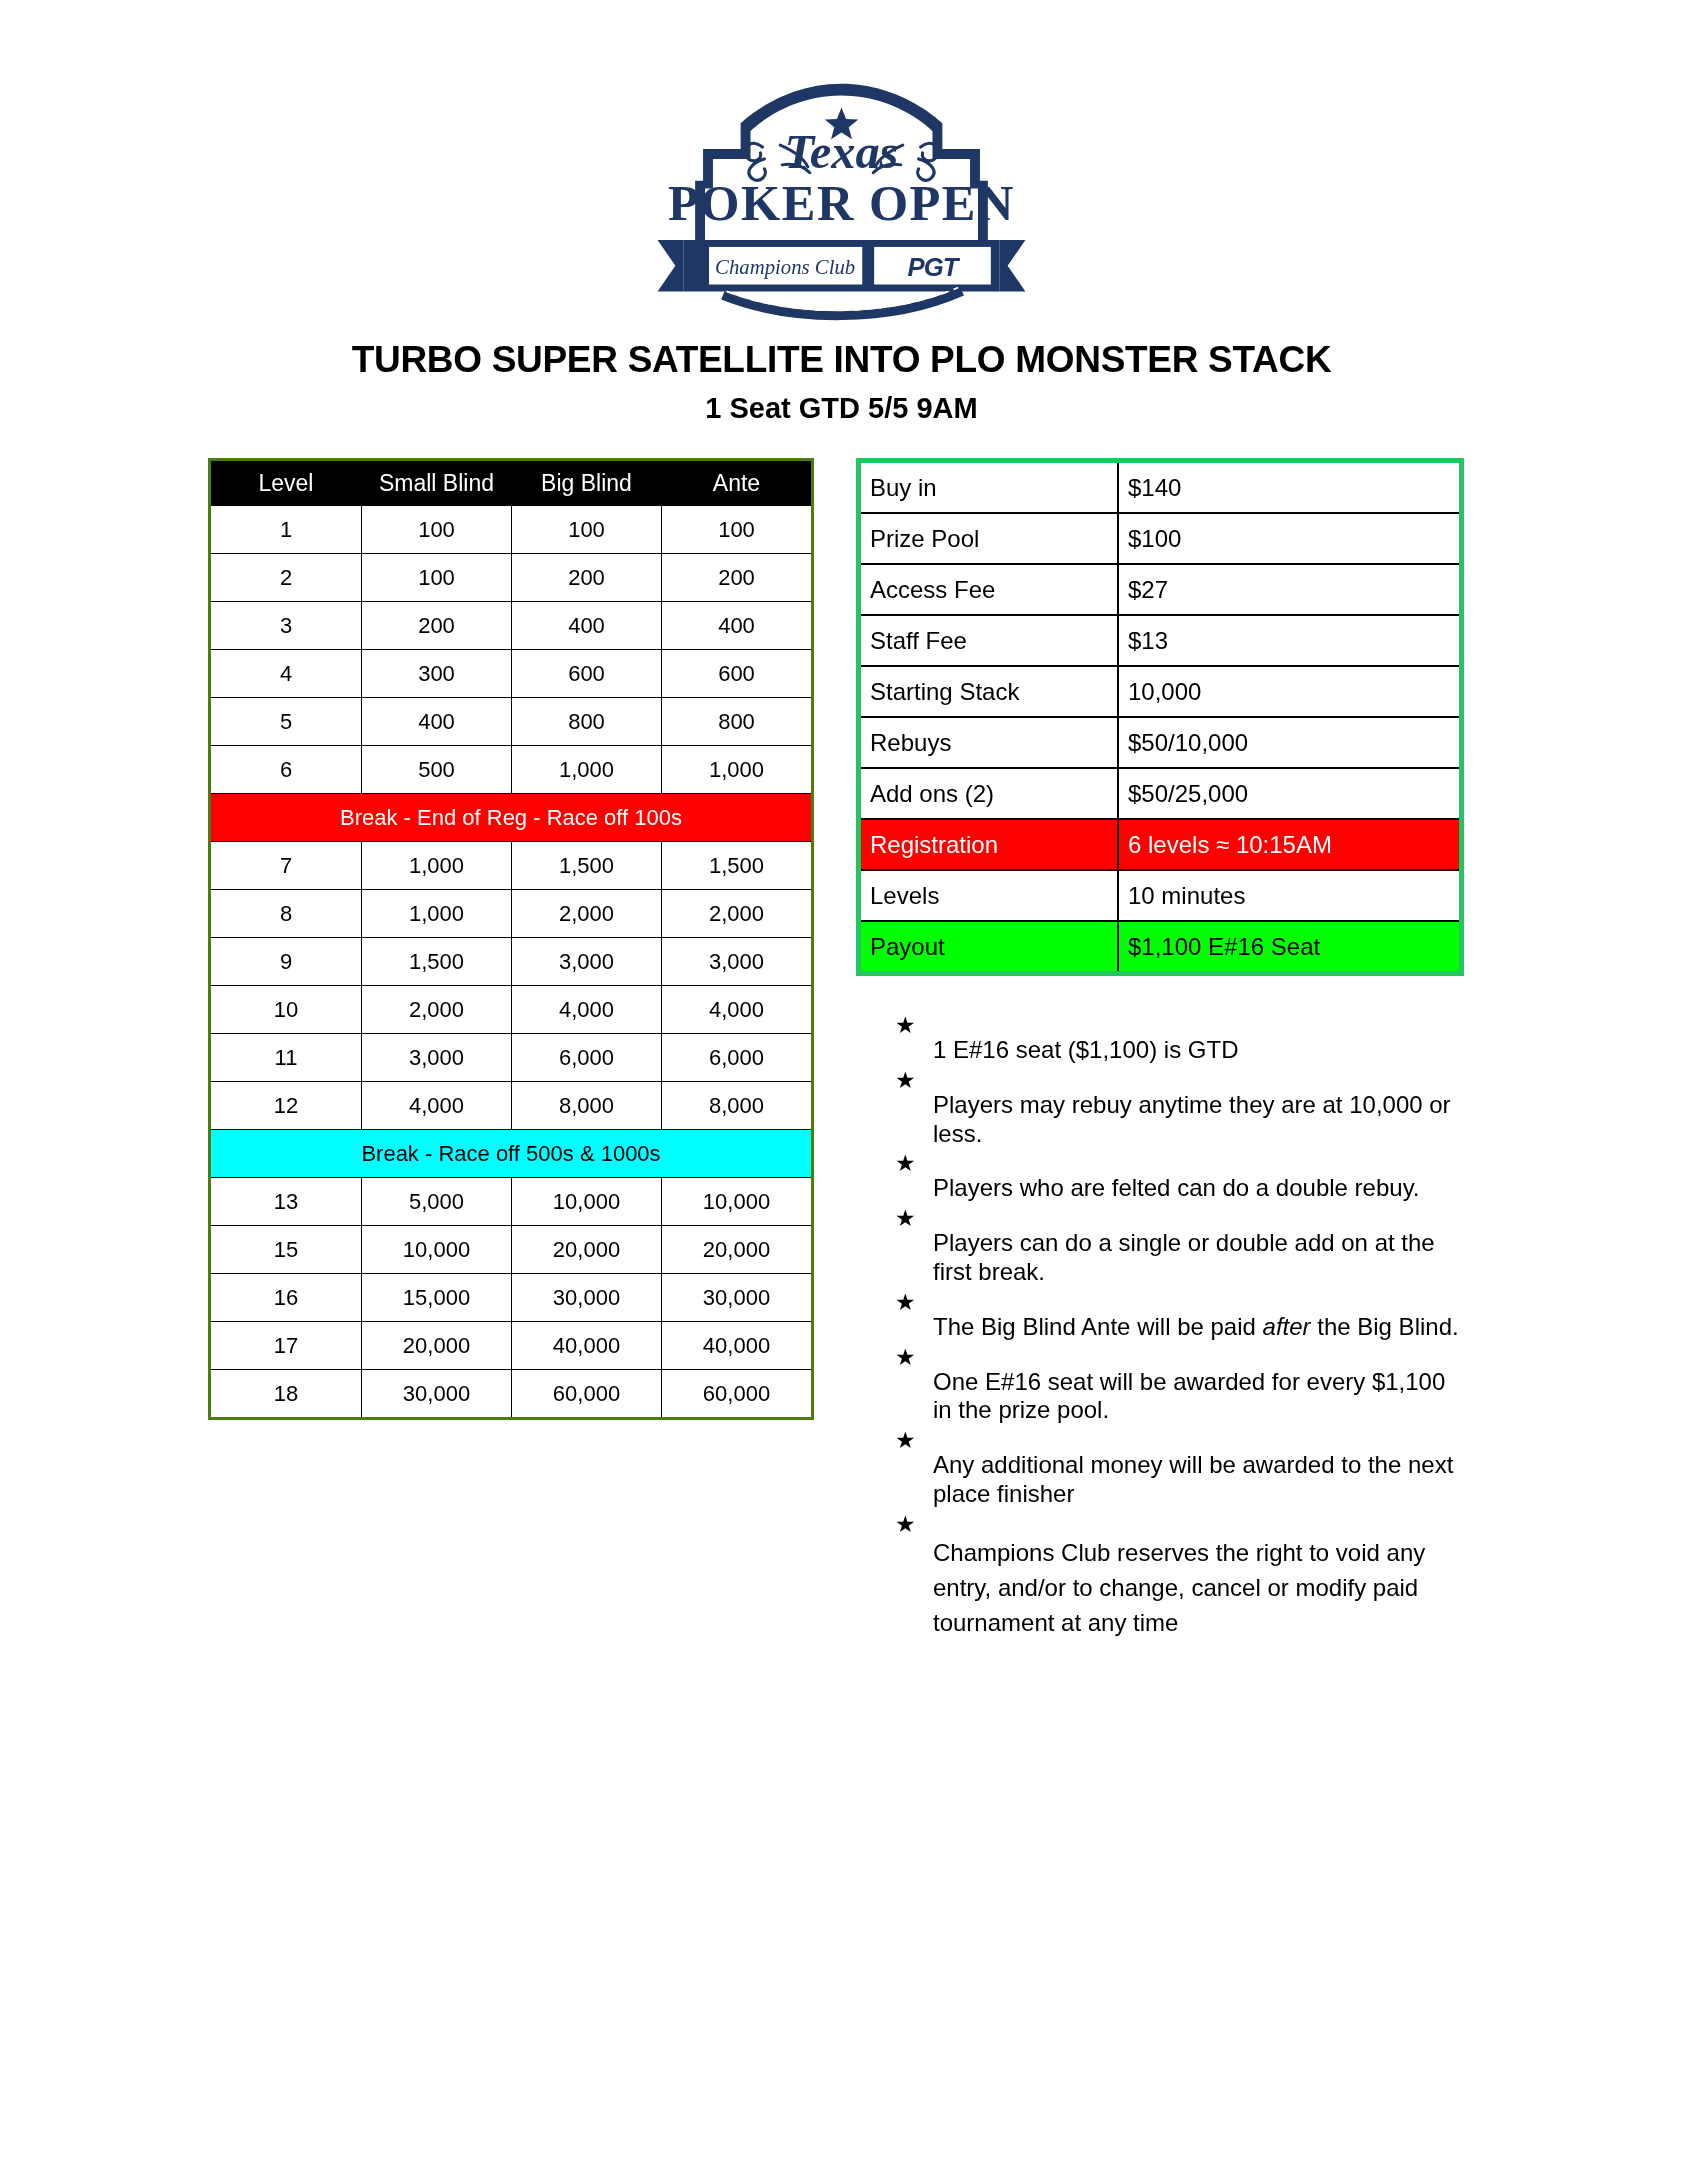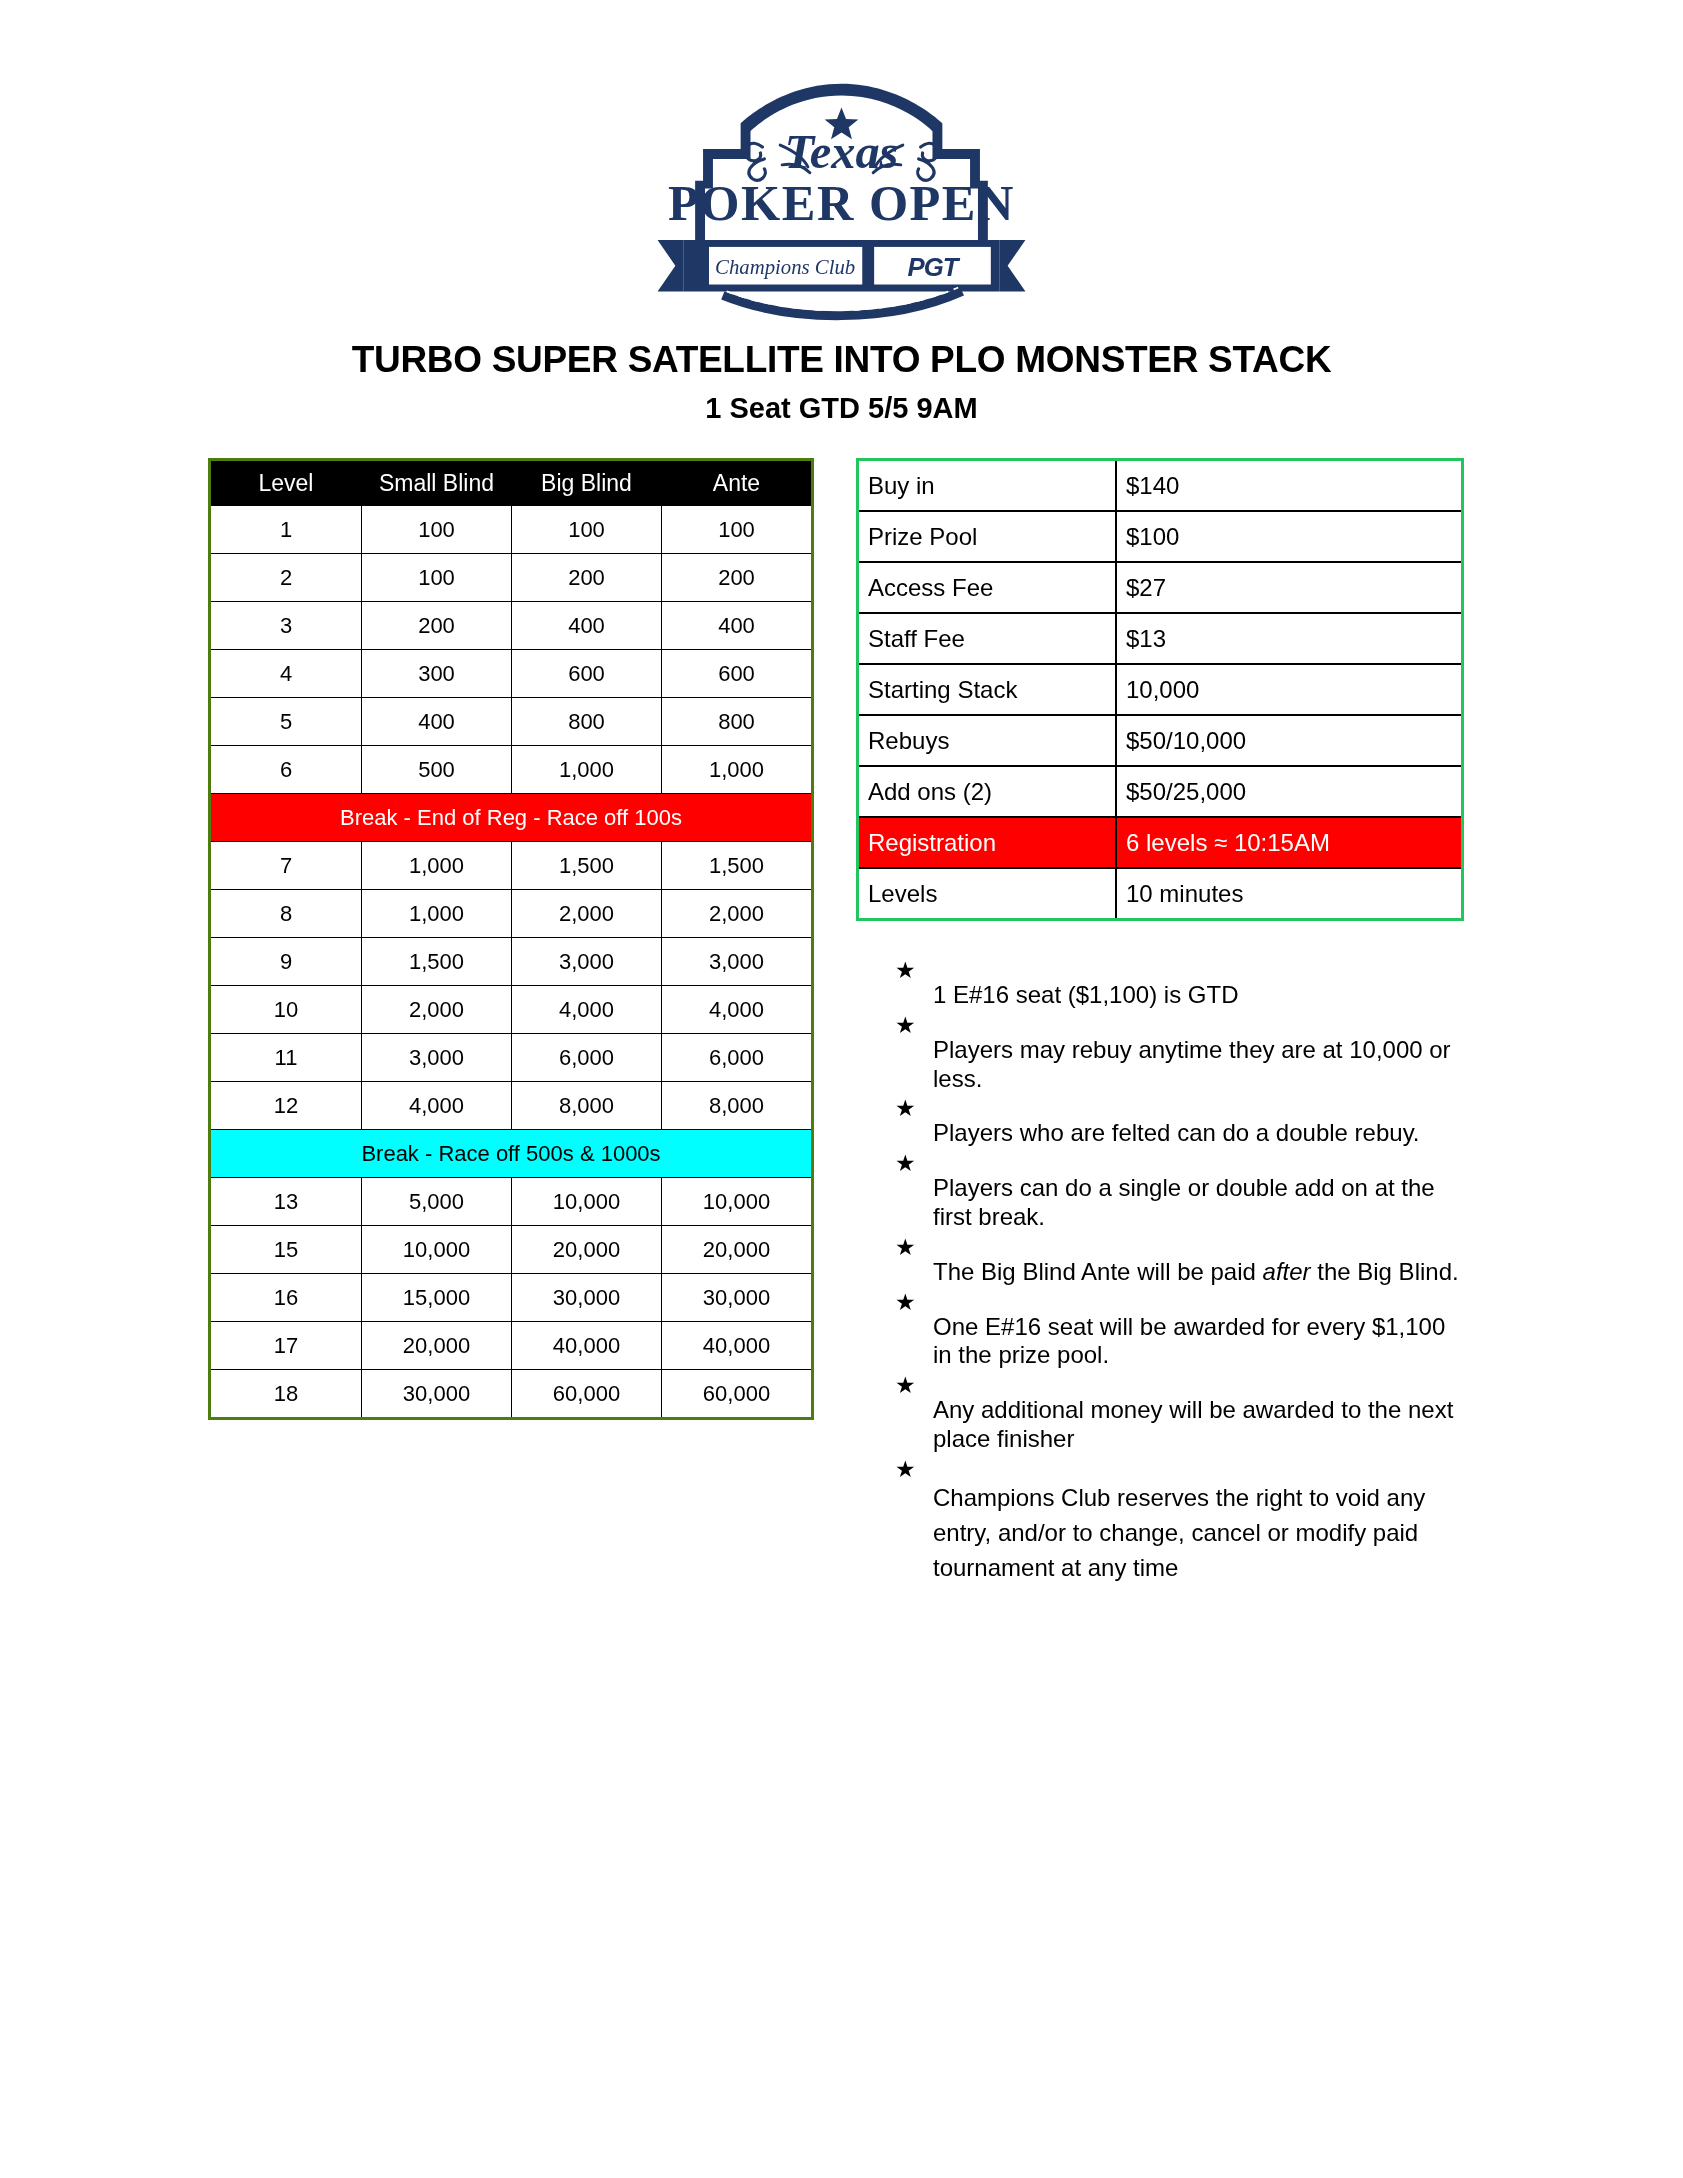--- a/index.html
+++ b/index.html
@@ -89,21 +89,21 @@
   }
   td.break-red  { background: #FF0000; color: #ffffff; }
   td.break-cyan { background: #00FFFF; color: #000000; }
 
   
   #info-wrap { width: 608px; }
   #info-table {
     border-collapse: collapse;
     width: 608px;
     table-layout: fixed;
-    border: 3px solid #22c55e;
+    border: 5px solid #22c55e;
   }
   #info-table td {
     border: 2px solid #000;
     height: 49px;
     font-size: 24px;
     padding: 0 9px;
     vertical-align: middle;
   }
   .info-label { width: 238px; }
   .row-red td   { background: #FF0000; color: #ffffff; }
@@ -334,20 +334,24 @@
             <td>$50/25,000</td>
           </tr>
           <tr class="row-red">
             <td class="info-label">Registration</td>
             <td>6 levels ≈ 10:15AM</td>
           </tr>
           <tr>
             <td class="info-label">Levels</td>
             <td>10 minutes</td>
           </tr>
+          <tr class="row-green">
+            <td class="info-label">Payout</td>
+            <td>$1,100 E#16 Seat</td>
+          </tr>
         </tbody>
     </table>
 
     <div id="notes">
         <div class="note-item">
           <span class="note-star">★</span>
           <span class="note-text">1 E#16 seat ($1,100) is GTD</span>
         </div>
         <div class="note-item">
           <span class="note-star">★</span>

